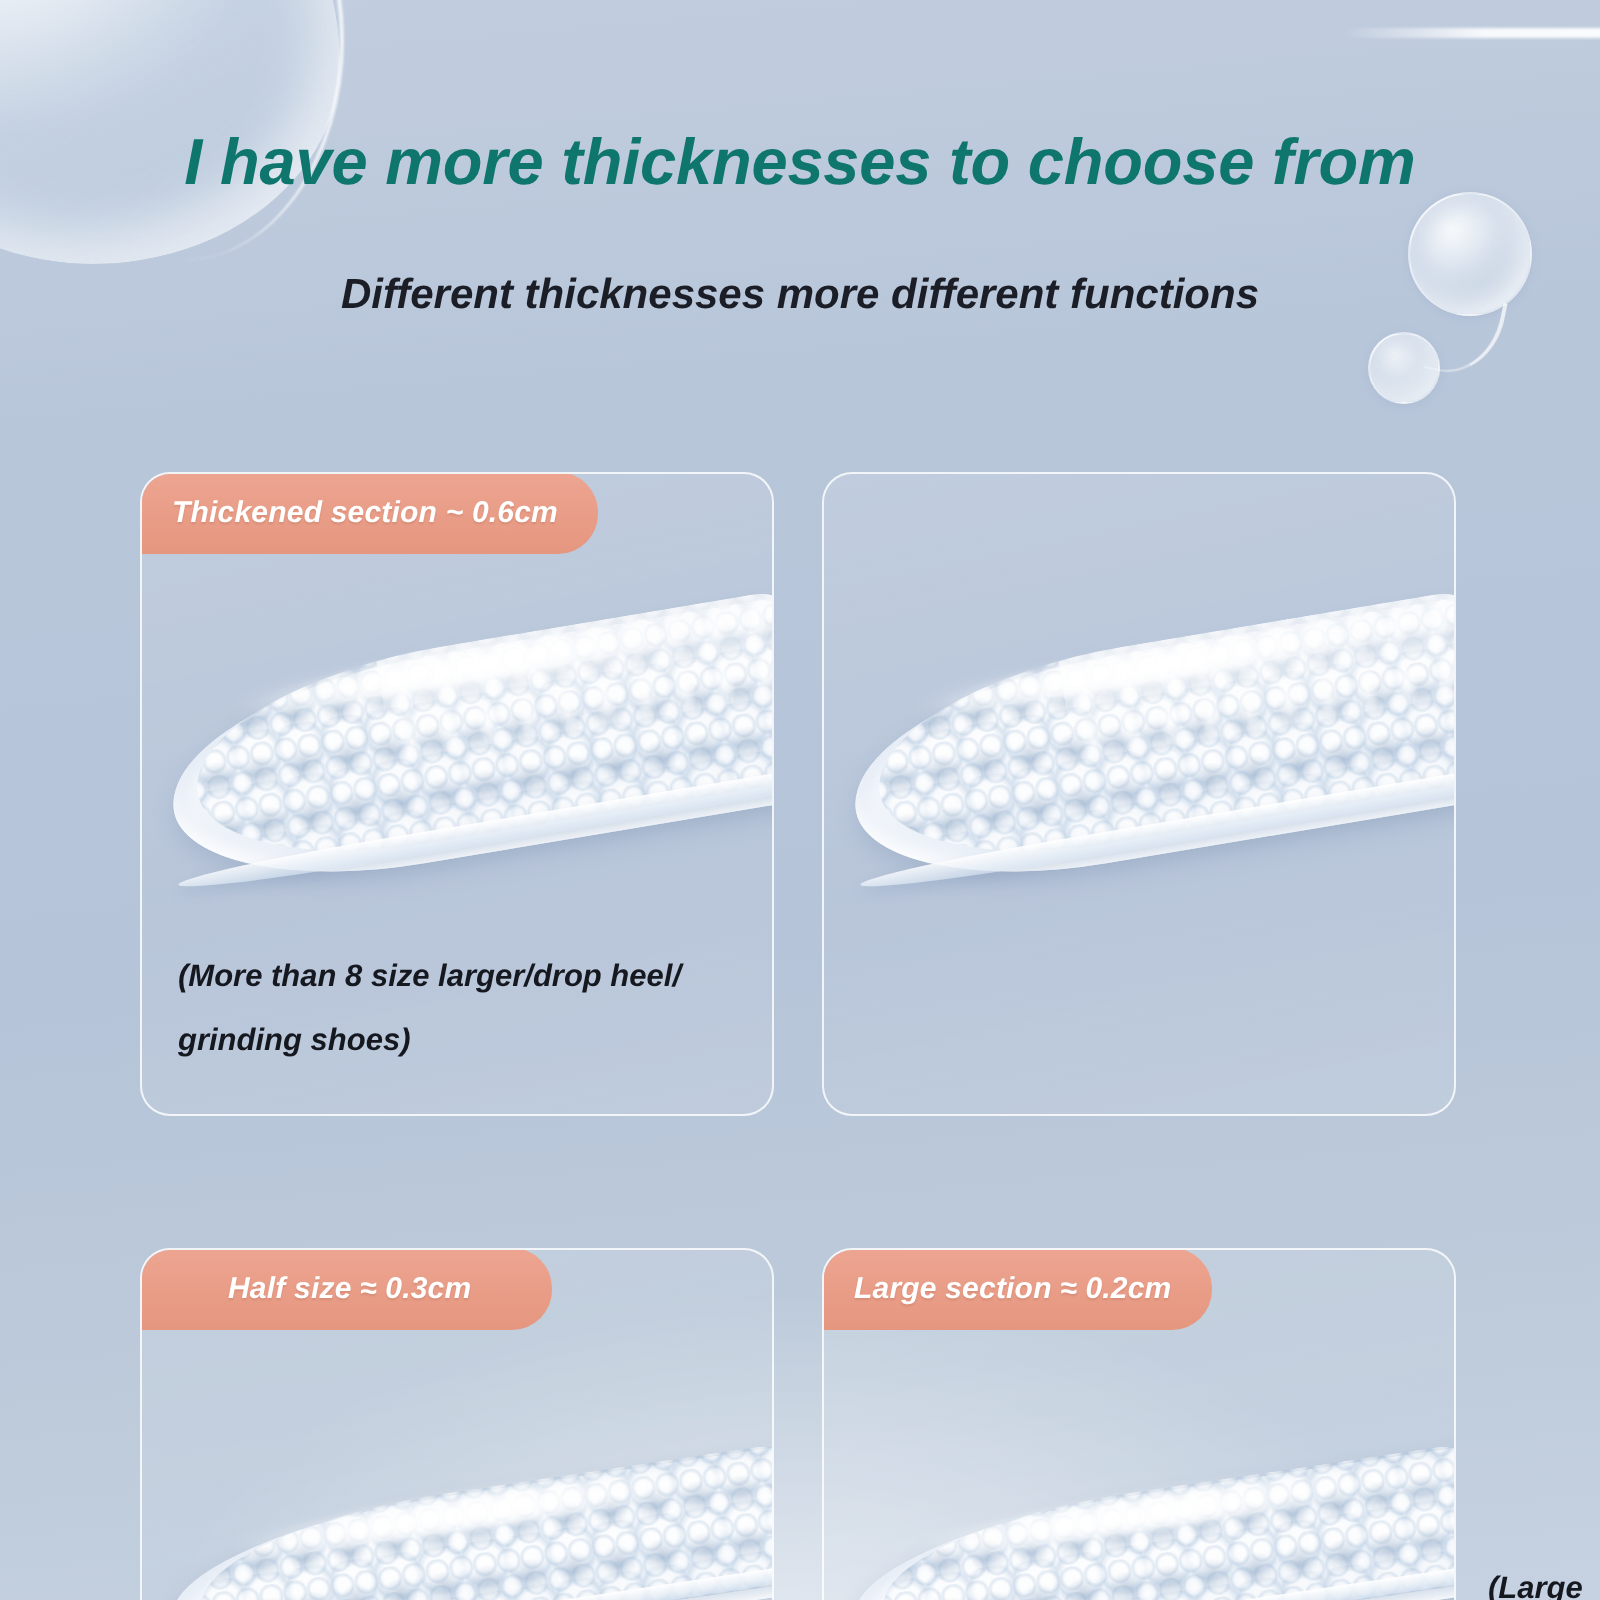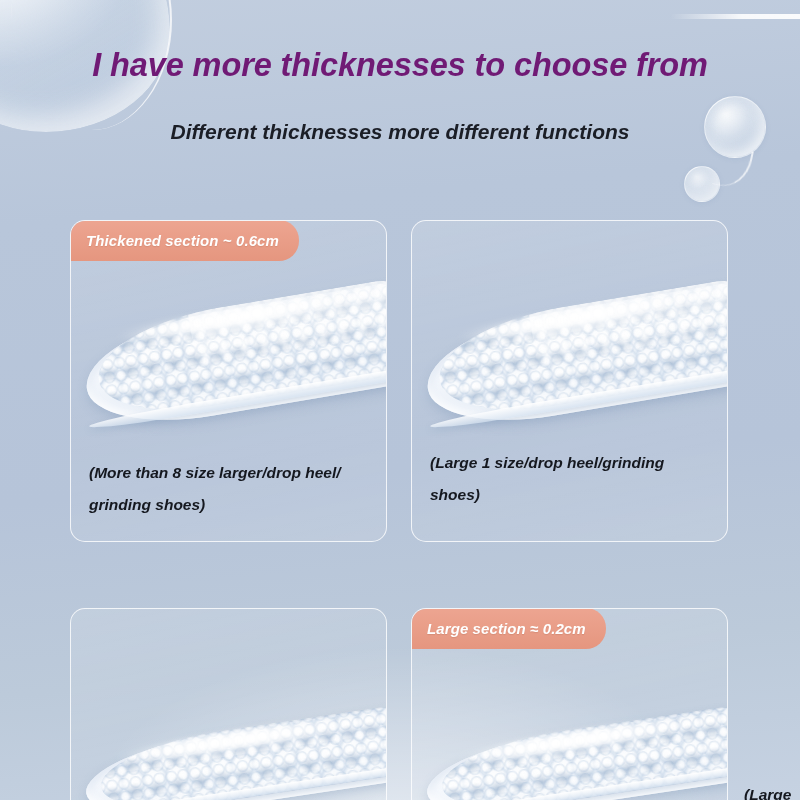--- a/index.html
+++ b/index.html
@@ -74,24 +74,25 @@
     filter: blur(0.7px);
   }
 
   
   .headings { position:relative; z-index:3; text-align:center; }
 
   .title {
     font-size: 32.5px;
     font-style: italic;
     font-weight: 700;
-    color: #701a75;
+    color: #0f766e;
     letter-spacing: -0.1px;
     padding-top: 47px;
     white-space: nowrap;
+    margin-top: 16px;
   }
 
   .subtitle {
     font-size: 21px;
     font-style: italic;
     font-weight: 700;
     color: #1b1e26;
     padding-top: 36px;
     white-space: nowrap;
   }
@@ -301,24 +302,24 @@
         <div class="nubs">
           <div class="nub-grid-coarse"></div>
           <div class="nub-grid-fine"></div>
           <div class="nub-holes"></div>
           <div class="nub-columns"></div>
         </div>
         <div class="pad-edge"></div>
         <div class="gloss"></div>
       </div>
     </div>
-    <div class="caption single">(Large 1 size/drop heel/grinding shoes)</div>
   </div>
 
   <div class="card">
+    <div class="badge center">Half size ≈ 0.3cm</div>
     <div class="insole-wrap thin">
       <div class="insole">
         <div class="pad"></div>
         <div class="nubs">
           <div class="nub-grid-coarse"></div>
           <div class="nub-grid-fine"></div>
           <div class="nub-holes"></div>
         </div>
         <div class="pad-edge"></div>
         <div class="gloss"></div>

